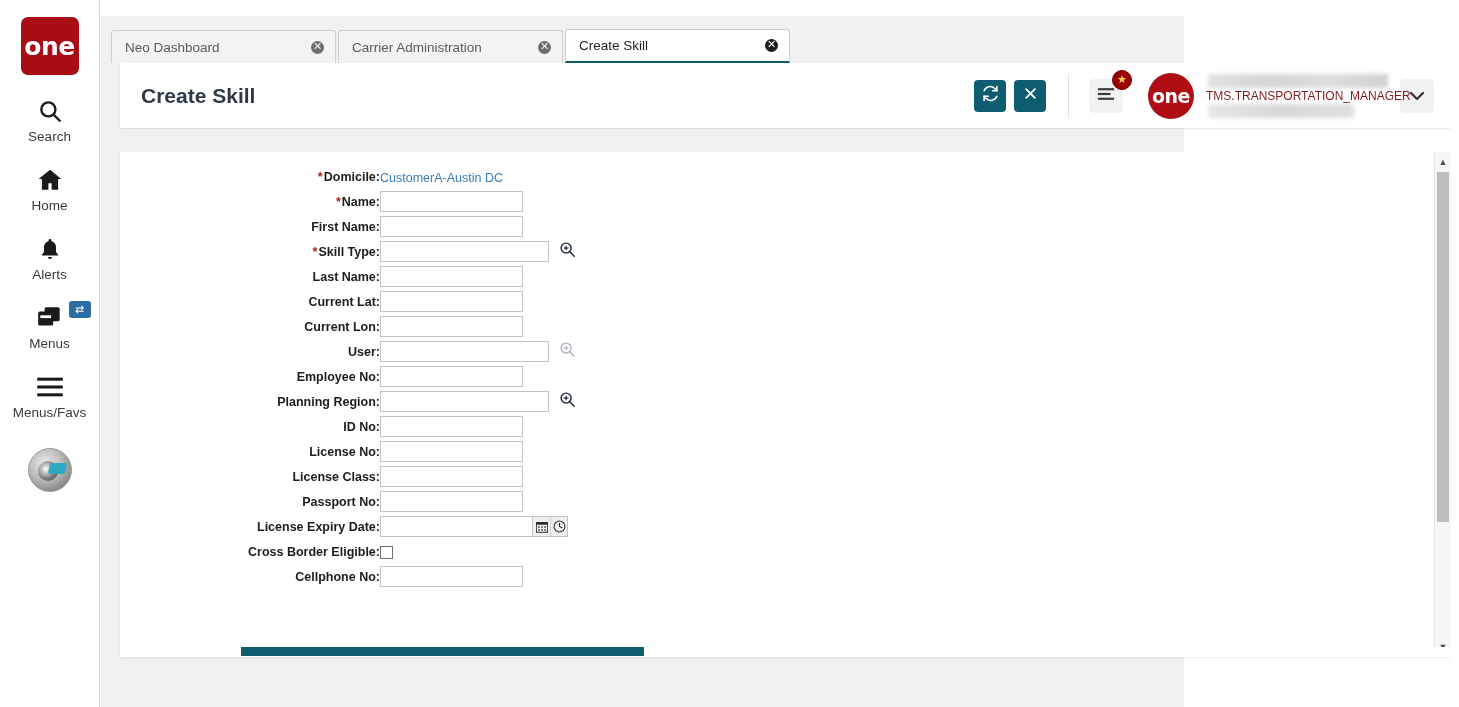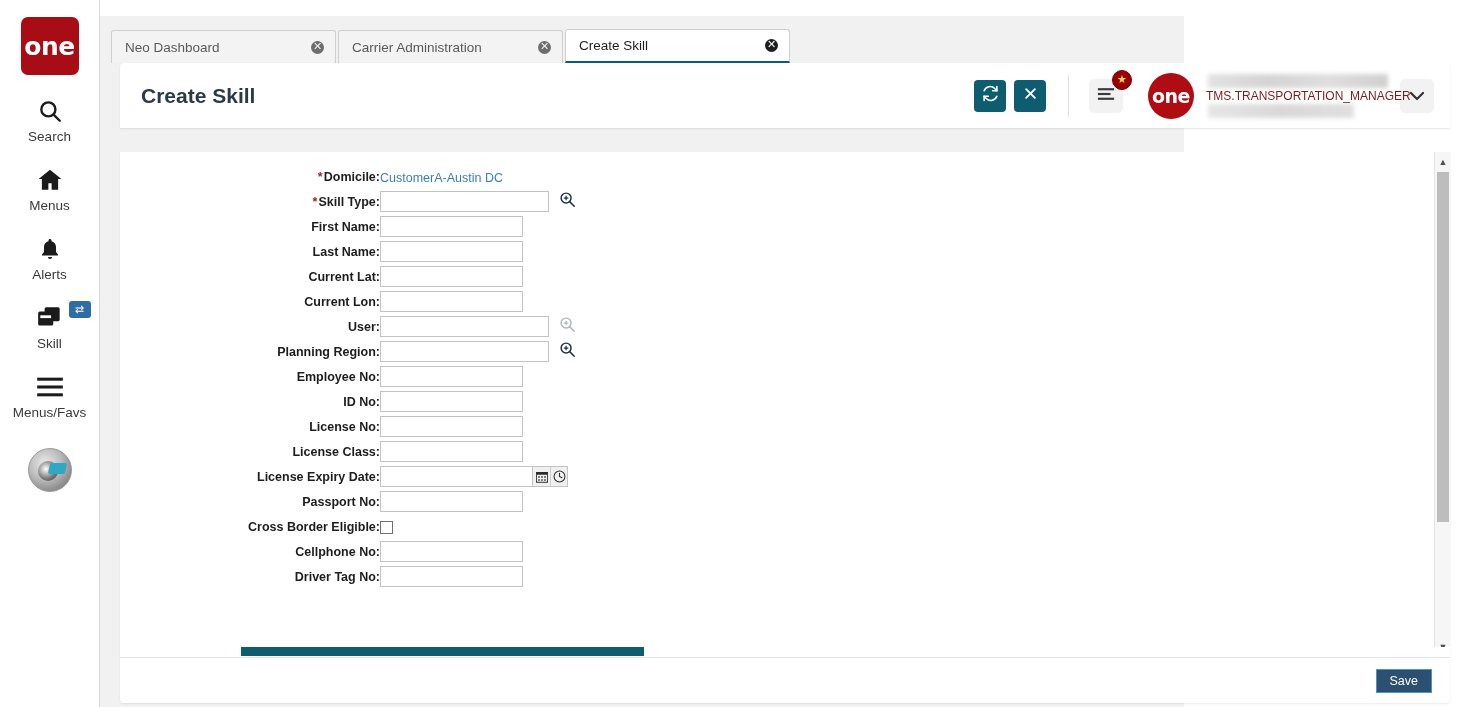--- a/index.html
+++ b/index.html
@@ -275,21 +275,21 @@
     </span>
     <span class="nav-lbl">Search</span>
   </div>
 
   <div class="nav-item">
     <span class="nav-ico">
       <svg width="28" height="26" viewBox="0 0 24 24" fill="#1b1b1b">
         <path d="M12 2.5 1.5 11h3V21h6v-6h3v6h6V11h3L12 2.5z"></path>
       </svg>
     </span>
-    <span class="nav-lbl">Menus</span>
+    <span class="nav-lbl">Home</span>
   </div>
 
 
   <div class="nav-item">
     <span class="nav-ico">
       <svg width="24" height="26" viewBox="0 0 24 24" fill="#1b1b1b">
         <path d="M12 2c-.8 0-1.5.7-1.5 1.5v.7C7.9 4.9 6 7.2 6 10v5l-2 2.5v1h16v-1L18 15v-5c0-2.8-1.9-5.1-4.5-5.8v-.7C13.5 2.7 12.8 2 12 2z"></path>
         <path d="M10 20a2 2 0 0 0 4 0z"></path>
       </svg>
     </span>
@@ -299,21 +299,21 @@
 
   <div class="nav-item">
     <span class="nav-ico">
       <svg width="28" height="26" viewBox="0 0 26 24" fill="#1b1b1b">
         <rect x="8" y="2" width="14" height="13" rx="1.5"></rect>
         <rect x="2" y="6" width="14" height="13" rx="1.5"></rect>
         <rect x="4" y="9.5" width="10" height="2.6" fill="#fff"></rect>
       </svg>
     </span>
     <span class="nav-badge">⇄</span>
-    <span class="nav-lbl">Skill</span>
+    <span class="nav-lbl">Menus</span>
   </div>
 
   <div class="nav-item">
     <span class="nav-ico">
       <svg width="28" height="22" viewBox="0 0 24 18" fill="#1b1b1b">
         <rect x="1" y="1" width="22" height="2.6"></rect>
           <rect x="1" y="7.7" width="22" height="2.6"></rect>
           <rect x="1" y="14.4" width="22" height="2.6"></rect>
       </svg>
     </span>
@@ -402,41 +402,47 @@
         <tbody>
           <tr>
             <td class="lblcell">
               <span class="req-star">*</span><span>Domicile</span>:
             </td>
             <td>
               <span class="linkval">CustomerA-Austin DC</span>
             </td>
           </tr>
 
+          <tr>
+            <td class="lblcell">
+              <span class="req-star">*</span><span>Name</span>:
+            </td>
+            <td><input class="fld w143" type="text" value="" style=""></td>
+          </tr>
+
+          <tr>
+            <td class="lblcell"><span>First Name</span>:</td>
+            <td><input class="fld w143" type="text" value="" style=""></td>
+          </tr>
 
           <tr>
             <td class="lblcell">
               <span class="req-star">*</span><span>Skill Type</span>:
             </td>
             <td>
               <input class="fld w169" type="text" value="" style="">
               <span class="magnify">
                 <svg width="17" height="17" viewBox="0 0 24 24" fill="none" stroke="#1f3147" stroke-width="2.1">
                   <circle cx="10" cy="10" r="7"></circle>
                     <line x1="15" y1="15" x2="21.5" y2="21.5" stroke-linecap="round"></line>
                   <line x1="10" y1="6.8" x2="10" y2="13.2" stroke-width="1.8"></line>
                     <line x1="6.8" y1="10" x2="13.2" y2="10" stroke-width="1.8"></line>
                 </svg>
               </span>
             </td>
-          </tr>
-
-          <tr>
-            <td class="lblcell"><span>First Name</span>:</td>
-            <td><input class="fld w143" type="text" value="" style=""></td>
           </tr>
 
           <tr>
             <td class="lblcell"><span>Last Name</span>:</td>
             <td><input class="fld w143" type="text" value="" style=""></td>
           </tr>
 
           <tr>
             <td class="lblcell"><span>Current Lat</span>:</td>
             <td><input class="fld w143" type="text" value="" style=""></td>
@@ -457,51 +463,56 @@
                   <circle cx="10" cy="10" r="7"></circle>
                     <line x1="15" y1="15" x2="21.5" y2="21.5" stroke-linecap="round"></line>
                   <line x1="10" y1="6.8" x2="10" y2="13.2" stroke-width="1.8"></line>
                     <line x1="6.8" y1="10" x2="13.2" y2="10" stroke-width="1.8"></line>
                 </svg>
               </span>
             </td>
           </tr>
 
           <tr>
+            <td class="lblcell"><span>Employee No</span>:</td>
+            <td><input class="fld w143" type="text" value="" style=""></td>
+          </tr>
+
+          <tr>
             <td class="lblcell"><span>Planning Region</span>:</td>
             <td>
               <input class="fld w169" type="text" value="" style="">
               <span class="magnify">
                 <svg width="17" height="17" viewBox="0 0 24 24" fill="none" stroke="#1f3147" stroke-width="2.1">
                   <circle cx="10" cy="10" r="7"></circle>
                     <line x1="15" y1="15" x2="21.5" y2="21.5" stroke-linecap="round"></line>
                   <line x1="10" y1="6.8" x2="10" y2="13.2" stroke-width="1.8"></line>
                     <line x1="6.8" y1="10" x2="13.2" y2="10" stroke-width="1.8"></line>
                 </svg>
               </span>
             </td>
           </tr>
 
           <tr>
-            <td class="lblcell"><span>Employee No</span>:</td>
-            <td><input class="fld w143" type="text" value="" style=""></td>
-          </tr>
-
-          <tr>
             <td class="lblcell"><span>ID No</span>:</td>
             <td><input class="fld w143" type="text" value="" style=""></td>
           </tr>
 
           <tr>
             <td class="lblcell"><span>License No</span>:</td>
             <td><input class="fld w143" type="text" value="" style=""></td>
           </tr>
 
           <tr>
             <td class="lblcell"><span>License Class</span>:</td>
+            <td><input class="fld w143" type="text" value="" style=""></td>
+          </tr>
+
+          <tr>
+            <td class="lblcell"><span>Passport No</span>:</td>
             <td><input class="fld w143" type="text" value="" style=""></td>
           </tr>
 
           <tr>
             <td class="lblcell"><span>License Expiry Date</span>:</td>
             <td style="white-space:nowrap;">
               <input class="fld w153" type="text" style="vertical-align: middle;" value=""><span class="datebtns">
                   <span>
                     <svg width="12" height="12" viewBox="0 0 16 16" fill="#2a2a2a">
                       <rect x="0.5" y="2" width="15" height="13" fill="none" stroke="#2a2a2a" stroke-width="1.3"></rect>
@@ -518,50 +529,38 @@
                     <svg width="13" height="13" viewBox="0 0 16 16" fill="none" stroke="#2a2a2a" stroke-width="1.3">
                       <circle cx="8" cy="8" r="6.7"></circle>
                       <polyline points="8,4 8,8 11,9.5" stroke-linecap="round"></polyline>
                     </svg>
                   </span>
                 </span>
             </td>
           </tr>
 
           <tr>
-            <td class="lblcell"><span>Passport No</span>:</td>
-            <td><input class="fld w143" type="text" value="" style=""></td>
-          </tr>
-
-          <tr>
             <td class="lblcell"><span>Cross Border Eligible</span>:</td>
             <td><span class="cbx"></span></td>
           </tr>
 
           <tr>
             <td class="lblcell"><span>Cellphone No</span>:</td>
             <td><input class="fld w143" type="text" value="" style=""></td>
           </tr>
 
-          <tr>
-            <td class="lblcell"><span>Driver Tag No</span>:</td>
-            <td><input class="fld w143" type="text" value="" style=""></td>
-          </tr>
         </tbody>
       </table>
     </div>
 
     <div id="vscroll">
       <span id="vs-up">▲</span>
       <div id="vs-thumb"></div>
       <span id="vs-dn">▼</span>
     </div>
   </div>
 
   <div id="hscroll-track">
     <div id="hscroll-thumb"></div>
   </div>
 
-  <div id="footer-card">
-    <button id="save-btn">Save</button>
-  </div>
 
 </div>
 
 </body></html>

